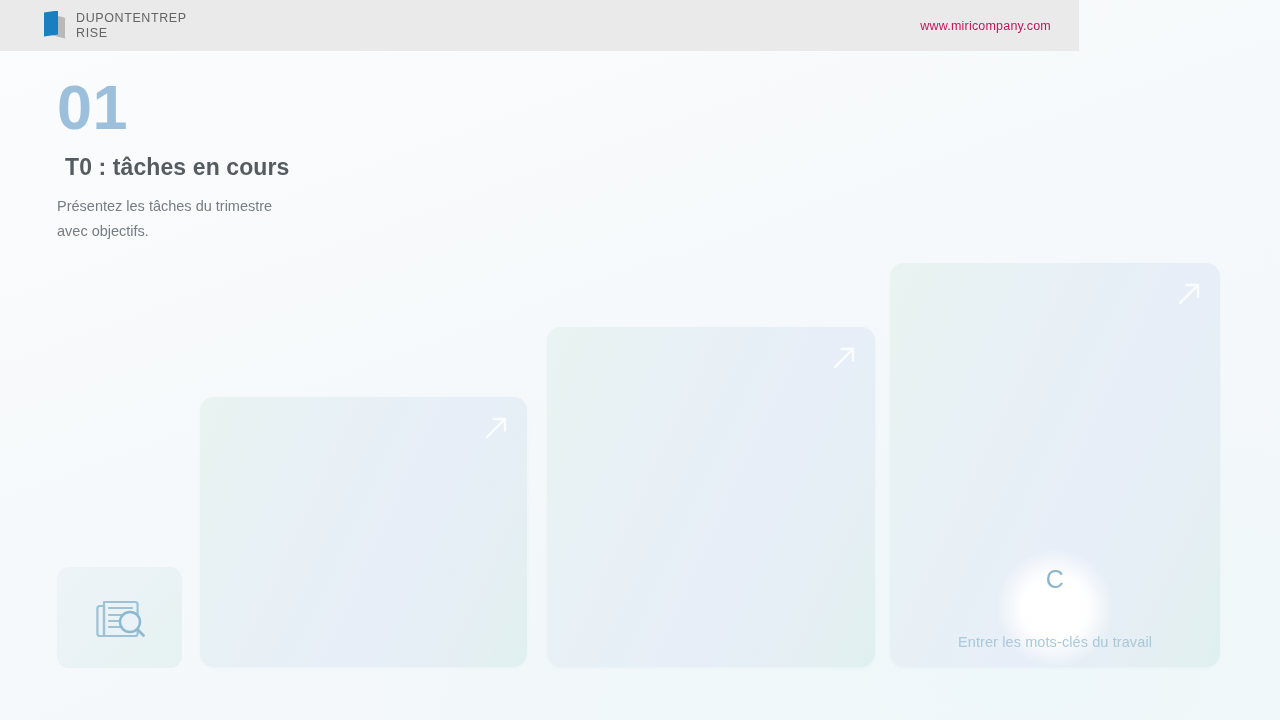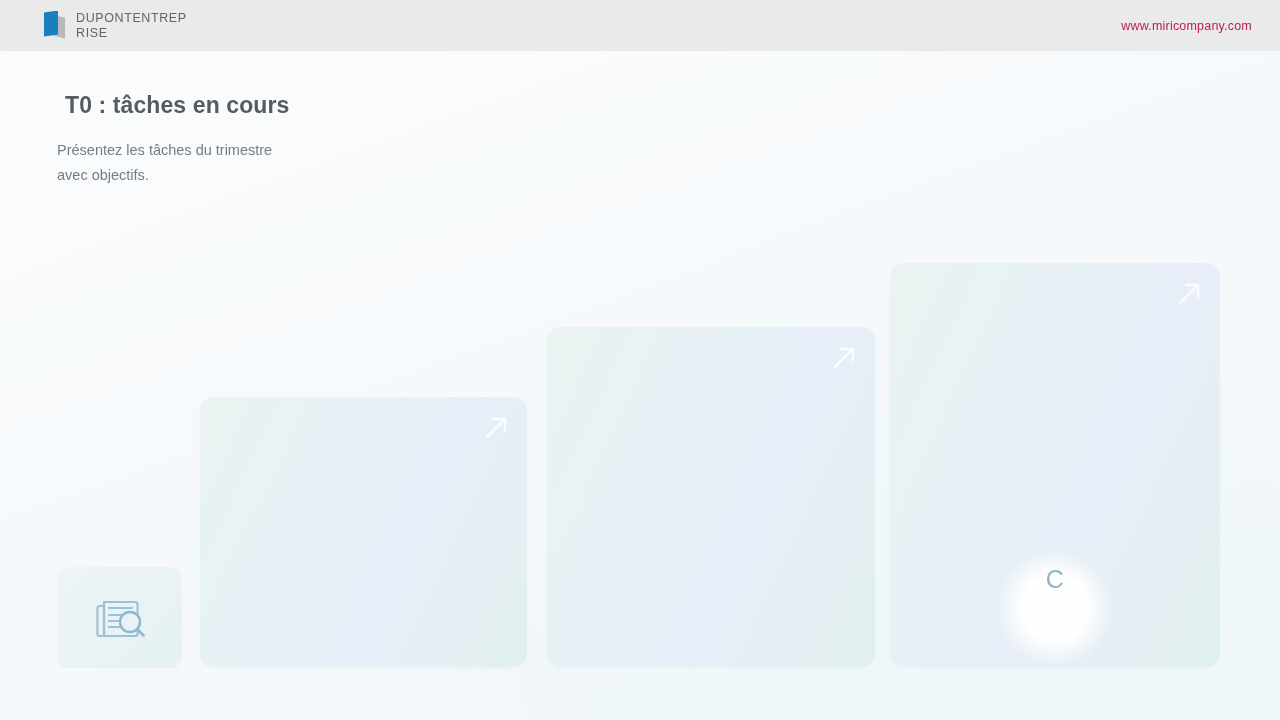--- a/index.html
+++ b/index.html
@@ -20,21 +20,21 @@
     height: 720px;
     background:
       radial-gradient(120% 90% at 80% 95%, #eef7f9 0%, rgba(247,250,251,0) 60%),
       linear-gradient(160deg, #fbfcfd 0%, #f6f9fb 45%, #f4f8fa 100%);
   }
 
   
   .header {
     position: absolute;
     left: 0; top: 0;
-    width: 1280px;
+    width: 1079px;
     height: 51px;
     background: #eaeaea;
     display: flex;
     align-items: center;
     box-sizing: border-box;
     padding: 0 28px 0 44px;
   }
   .brand {
     display: flex;
     align-items: center;
@@ -90,21 +90,21 @@
   }
   .slide-title {
     margin-top: 16px;
     font-size: 23px;
     font-weight: bold;
     color: #555c60;
     letter-spacing: 0.1px;
     margin-left: 8px;
   }
   .slide-subtitle {
-    margin-top: 19px;
+    margin-top: 13px;
     font-size: 14.5px;
     color: #767d82;
     line-height: 25px;
     white-space: pre-line;
   }
 
   
   .icon-tile {
     position: absolute;
     left: 57px;
@@ -182,20 +182,21 @@
       <span class="logo-mark">
         <span class="page-back"></span>
         <span class="page-front"></span>
       </span>
       <span class="brand-name">DUPONTENTREPRISE</span>
     </div>
     <div class="header-url">www.miricompany.com</div>
   </div>
 
   <div class="title-block">
+    <div class="big-number">01</div>
     <div class="slide-title">T0 : tâches en cours</div>
     <div class="slide-subtitle">Présentez les tâches du trimestre
  avec objectifs.</div>
   </div>
 
   <div class="icon-tile">
     <span>
       <svg width="58" height="48" viewBox="0 0 58 48" fill="none">
         <path d="M9 12h4v30H9a2.6 2.6 0 0 1-2.6-2.6V14.6A2.6 2.6 0 0 1 9 12z" stroke="#9dc2d8" stroke-width="2.2" stroke-linejoin="round"></path>
         <path d="M13 8h31a2.6 2.6 0 0 1 2.6 2.6v28.8A2.6 2.6 0 0 1 44 42H13V8z" stroke="#9dc2d8" stroke-width="2.2" stroke-linejoin="round"></path>
@@ -233,16 +234,17 @@
 
   <div class="card" id="card-c">
     <span class="halo"></span>
     <span class="corner-arrow">
       <svg width="34" height="34" viewBox="0 0 34 34" fill="none">
         <path d="M8 26L26 8" stroke="#ffffff" stroke-width="2.4" stroke-linecap="round"></path>
         <path d="M14.5 8H26v11.5" stroke="#ffffff" stroke-width="2.4" stroke-linecap="round" stroke-linejoin="round"></path>
       </svg>
     </span>
     <div class="card-letter">C</div>
+    <div class="card-keyword">Entrer les mots-clés du travail</div>
 
   </div>
 
 </div>
 
 </body></html>

